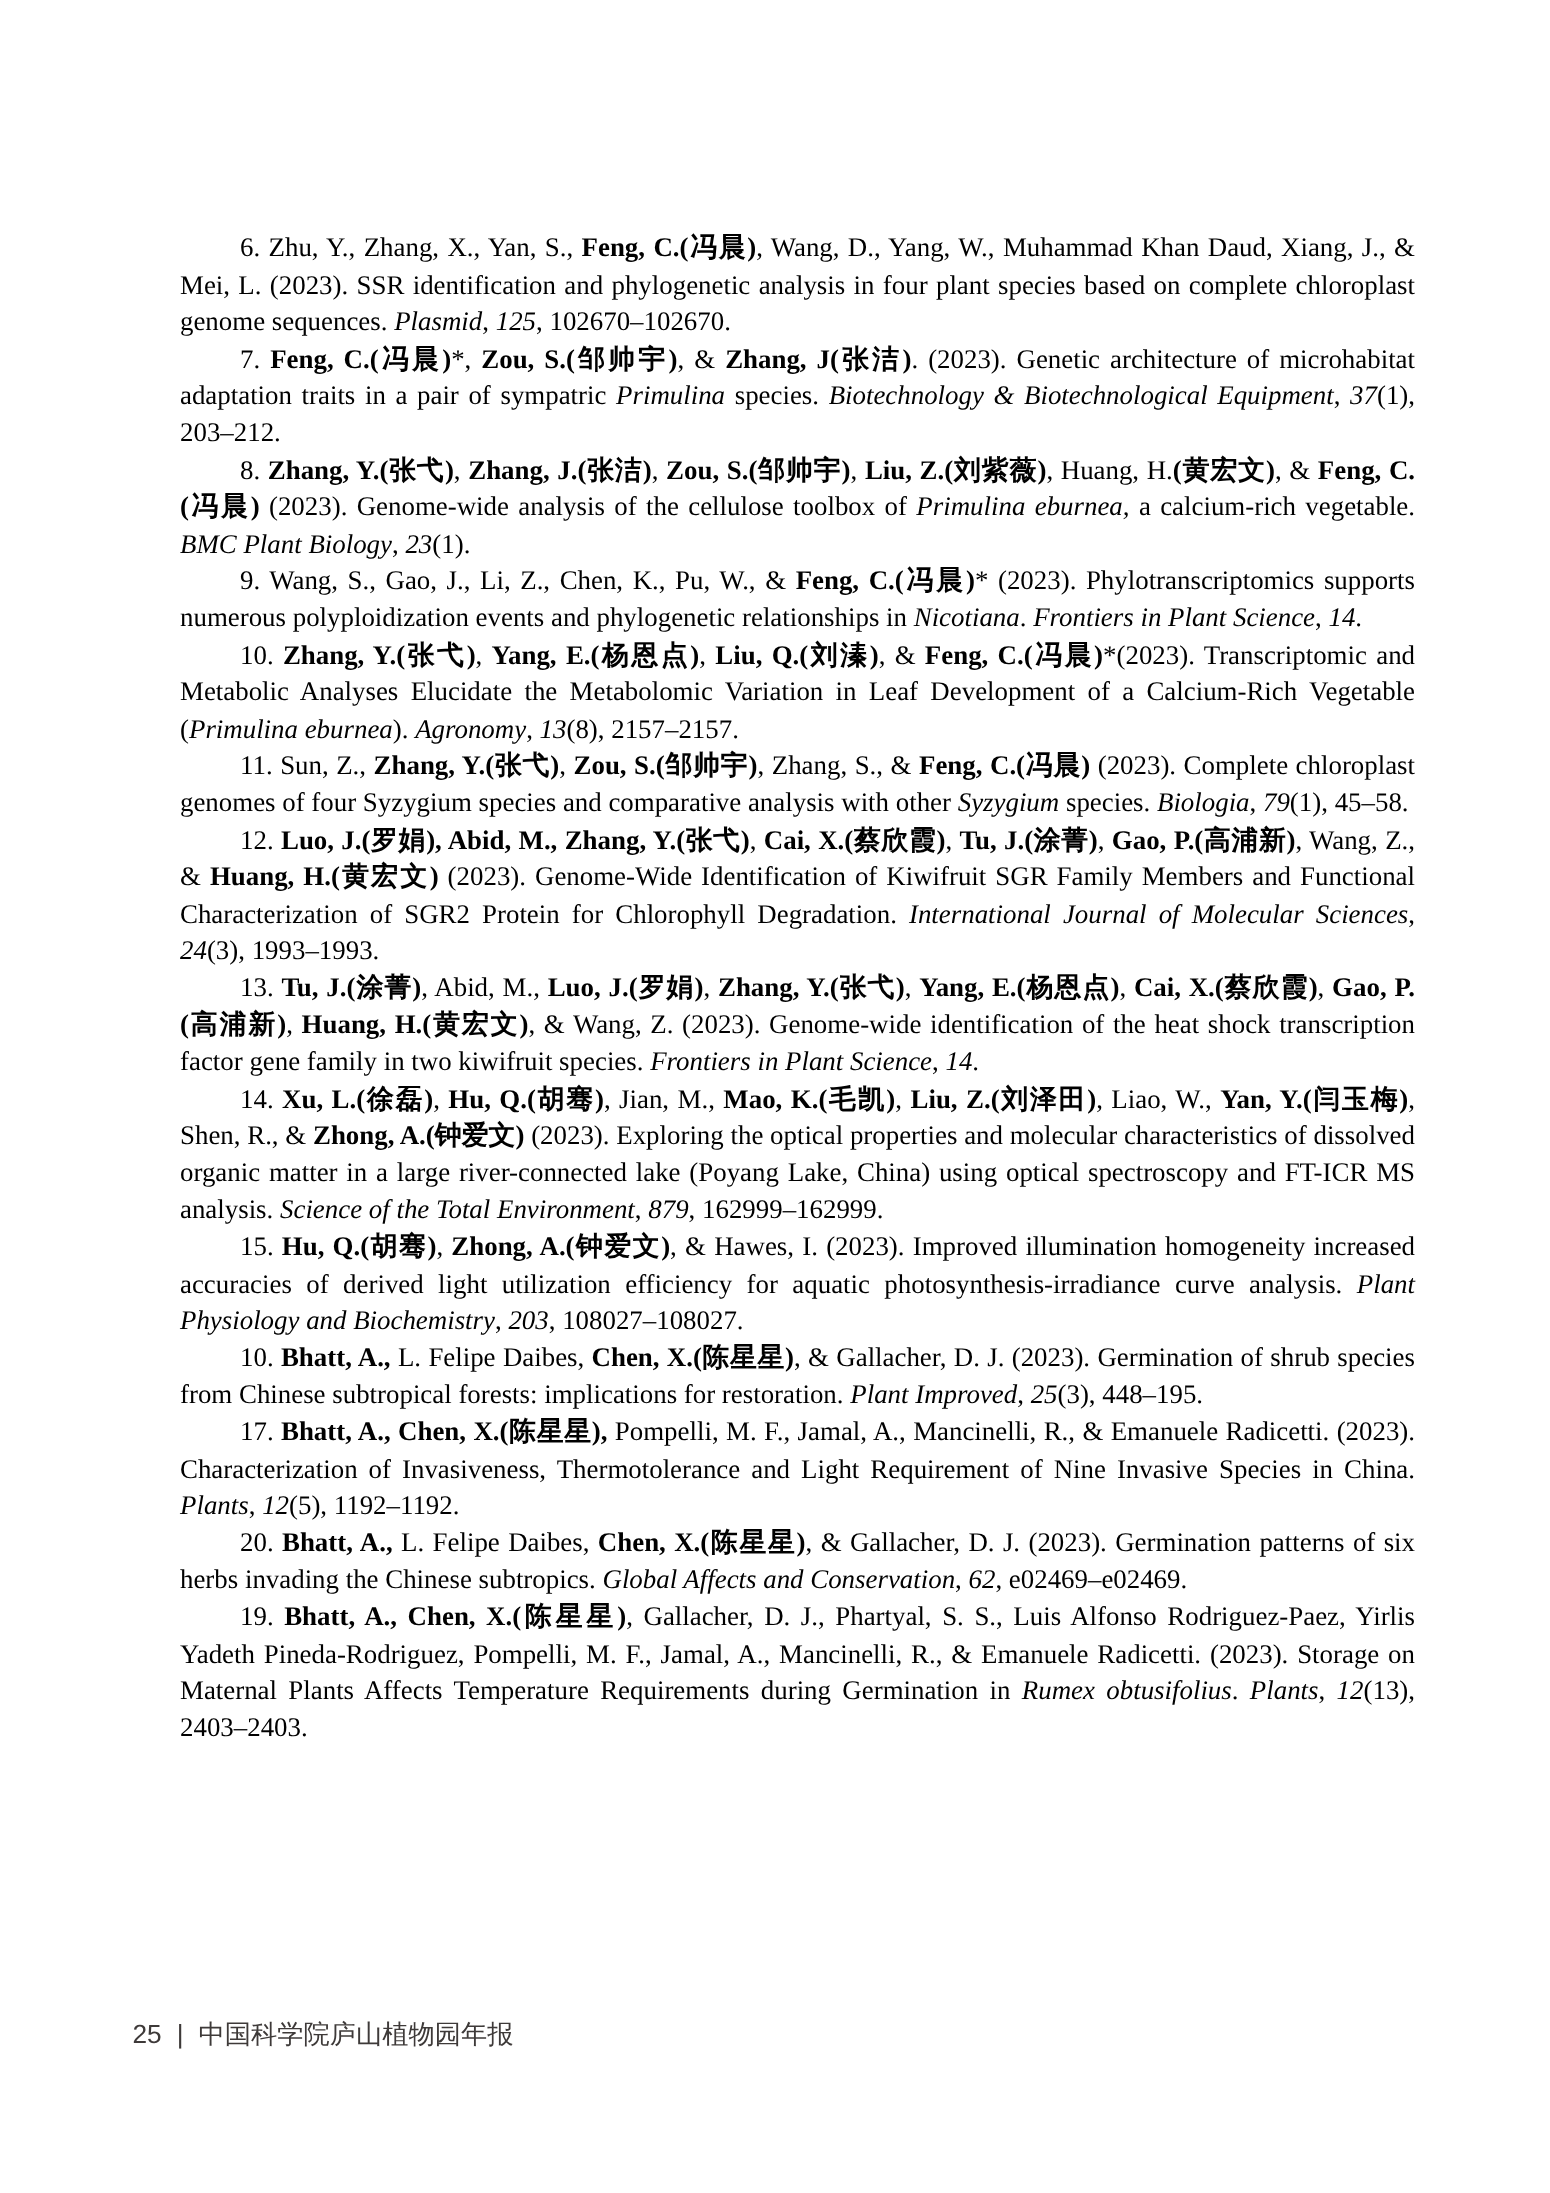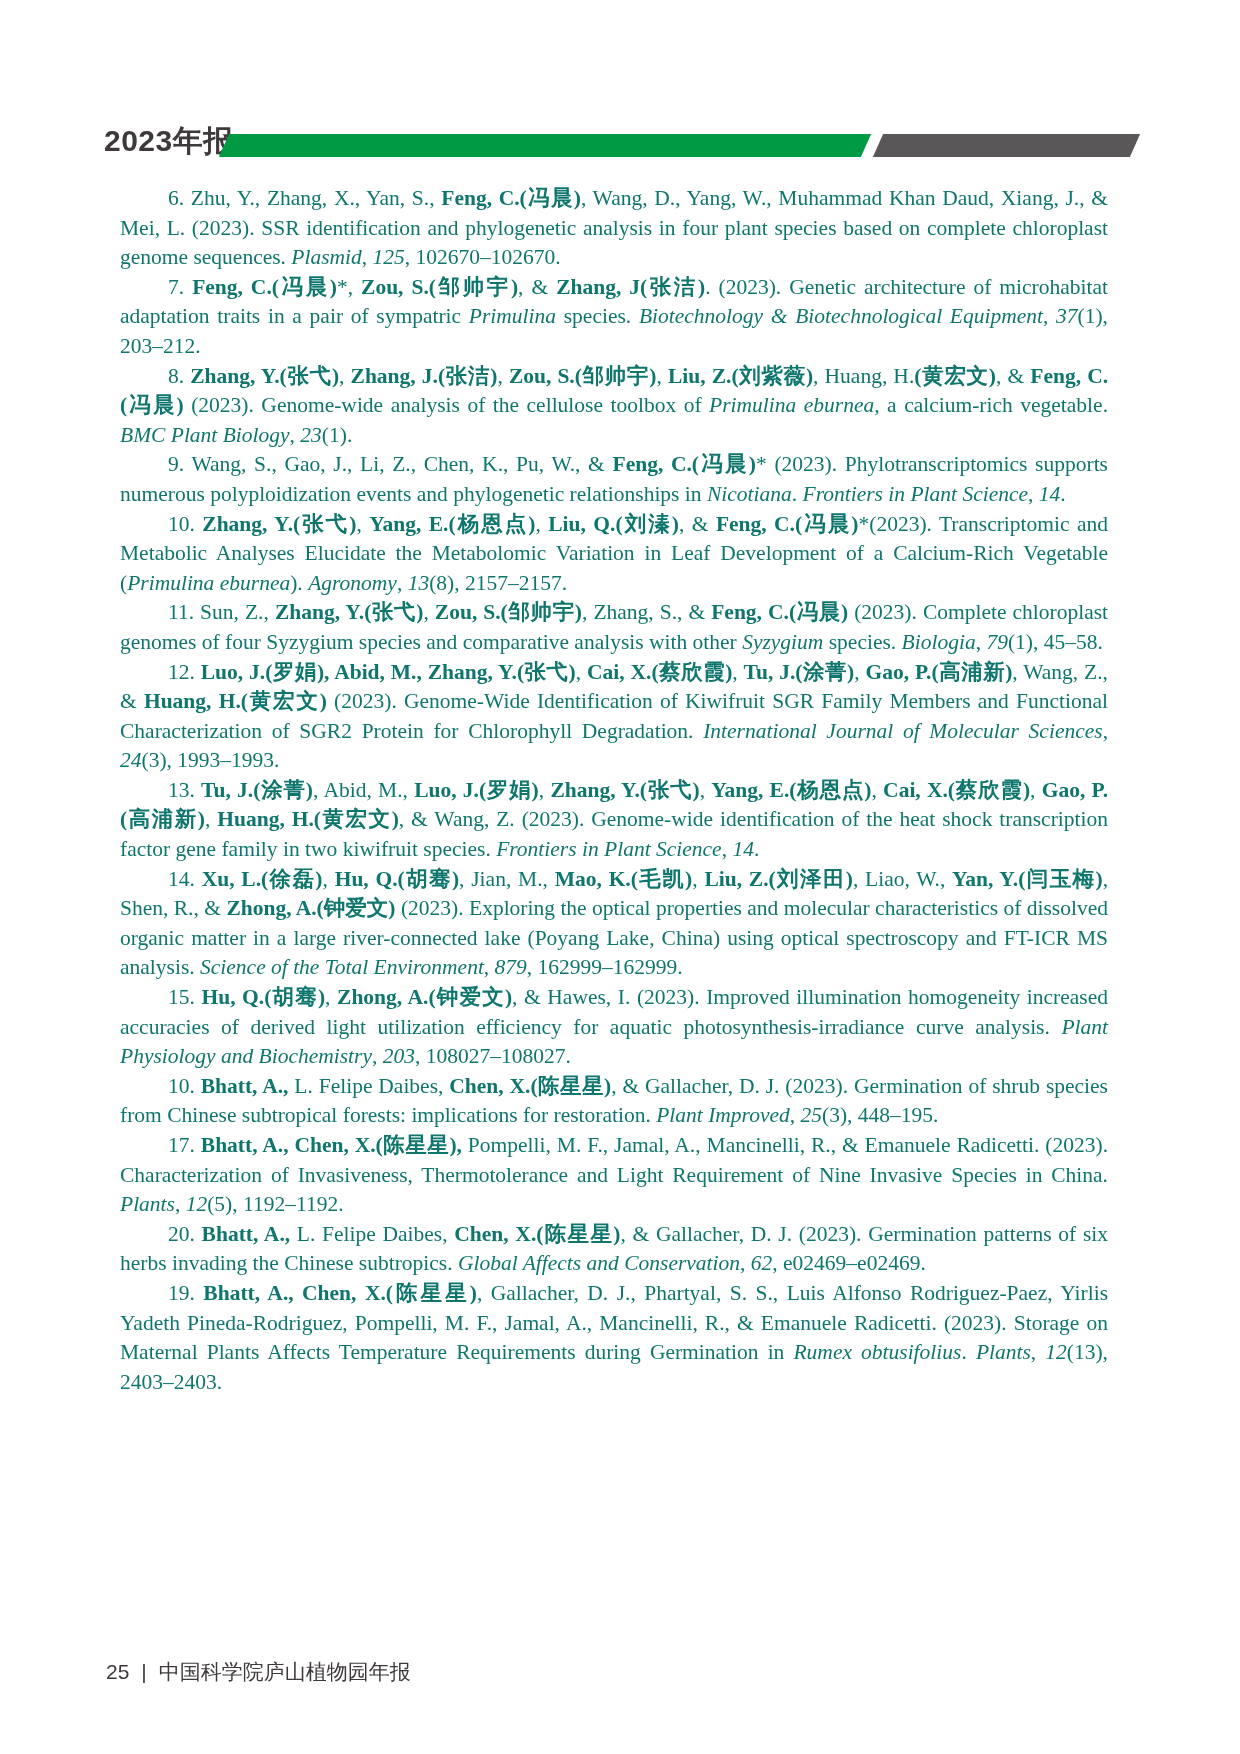--- a/index.html
+++ b/index.html
@@ -30,39 +30,34 @@
     font-size:21.5px;line-height:29.6px;
     text-align:justify;
     color:#151515;
   }
   .refs p.ref{margin:0;padding:0;text-indent:48px;}
   .refs .b{font-weight:700;}
   .refs .i{font-style:italic;}
 
   
   .footer{
-    position:absolute;left:106px;top:1658px;
+    position:absolute;left:106px;top:1614px;
     font-family:"Liberation Sans","DejaVu Sans",sans-serif;
     font-size:21px;line-height:28px;color:#3e3a39;
     white-space:nowrap;
   }
   .footer .sep{margin:0 12px;font-weight:300;color:#3e3a39;}
 </style>
 </head>
 <body>
 
 <div class="page">
 
-  <header class="header">
-    <span class="title" style="color: rgb(62, 58, 57);">2023年报</span>
-    <div class="band band-green" style="background: rgb(0, 153, 68);"></div>
-    <div class="band band-gray" style="background: rgb(89, 87, 87);"></div>
-  </header>
 
-  <main class="refs" id="refs" style="color: #0f766e;">
+  <main class="refs" id="refs" style="color: #000000; margin-left: 24px;">
       <p class="ref"><span class="ref-num">6. </span><span>Zhu, Y., Zhang, X., Yan, S., </span><span class="b">Feng, C.(冯晨)</span><span>, Wang, D., Yang, W., Muhammad Khan Daud, Xiang, J., &amp; Mei, L. (2023). SSR identification and phylogenetic analysis in four plant species based on complete chloroplast genome sequences. </span><span class="i">Plasmid</span><span>, </span><span class="i">125</span><span>, 102670–102670.</span></p>
       <p class="ref"><span class="ref-num">7. </span><span class="b">Feng, C.(冯晨)</span><span>*, </span><span class="b">Zou, S.(邹帅宇)</span><span>, &amp; </span><span class="b">Zhang, J(张洁)</span><span>. (2023). Genetic architecture of microhabitat adaptation traits in a pair of sympatric </span><span class="i">Primulina</span><span> species. </span><span class="i">Biotechnology &amp; Biotechnological Equipment</span><span>, </span><span class="i">37</span><span>(1), 203–212.</span></p>
       <p class="ref"><span class="ref-num">8. </span><span class="b">Zhang, Y.(张弋)</span><span>, </span><span class="b">Zhang, J.(张洁)</span><span>, </span><span class="b">Zou, S.(邹帅宇)</span><span>, </span><span class="b">Liu, Z.(刘紫薇)</span><span>, Huang, H.</span><span class="b">(黄宏文)</span><span>, &amp; </span><span class="b">Feng, C.(冯晨)</span><span> (2023). Genome-wide analysis of the cellulose toolbox of </span><span class="i">Primulina eburnea,</span><span> a calcium-rich vegetable. </span><span class="i">BMC Plant Biology</span><span>, </span><span class="i">23</span><span>(1).</span></p>
       <p class="ref"><span class="ref-num">9. </span><span>Wang, S., Gao, J., Li, Z., Chen, K., Pu, W., &amp; </span><span class="b">Feng, C.(冯晨)</span><span>* (2023). Phylotranscriptomics supports numerous polyploidization events and phylogenetic relationships in </span><span class="i">Nicotiana</span><span>. </span><span class="i">Frontiers in Plant Science</span><span>, </span><span class="i">14</span><span>.</span></p>
       <p class="ref"><span class="ref-num">10. </span><span class="b">Zhang, Y.(张弋)</span><span>, </span><span class="b">Yang, E.(杨恩点)</span><span>, </span><span class="b">Liu, Q.(刘溱)</span><span>, &amp; </span><span class="b">Feng, C.(冯晨)</span><span>*(2023). Transcriptomic and Metabolic Analyses Elucidate the Metabolomic Variation in Leaf Development of a Calcium-Rich Vegetable (</span><span class="i">Primulina eburnea</span><span>). </span><span class="i">Agronomy</span><span>, </span><span class="i">13</span><span>(8), 2157–2157.</span></p>
       <p class="ref"><span class="ref-num">11. </span><span>Sun, Z., </span><span class="b">Zhang, Y.(张弋)</span><span>, </span><span class="b">Zou, S.(邹帅宇)</span><span>, Zhang, S., &amp; </span><span class="b">Feng, C.(冯晨)</span><span> (2023). Complete chloroplast genomes of four Syzygium species and comparative analysis with other </span><span class="i">Syzygium</span><span> species. </span><span class="i">Biologia</span><span>, </span><span class="i">79</span><span>(1), 45–58.</span></p>
       <p class="ref"><span class="ref-num">12. </span><span class="b">Luo, J.(罗娟), Abid, M., Zhang, Y.(张弋)</span><span>, </span><span class="b">Cai, X.(蔡欣霞)</span><span>, </span><span class="b">Tu, J.(涂菁)</span><span>, </span><span class="b">Gao, P.(高浦新)</span><span>, Wang, Z., &amp; </span><span class="b">Huang, H.(黄宏文)</span><span> (2023). Genome-Wide Identification of Kiwifruit SGR Family Members and Functional Characterization of SGR2 Protein for Chlorophyll Degradation. </span><span class="i">International Journal of Molecular Sciences</span><span>, </span><span class="i">24</span><span>(3), 1993–1993.</span></p>
       <p class="ref"><span class="ref-num">13. </span><span class="b">Tu, J.(涂菁)</span><span>, Abid, M., </span><span class="b">Luo, J.(罗娟)</span><span>, </span><span class="b">Zhang, Y.(张弋)</span><span>, </span><span class="b">Yang, E.(杨恩点)</span><span>, </span><span class="b">Cai, X.(蔡欣霞)</span><span>, </span><span class="b">Gao, P.(高浦新)</span><span>, </span><span class="b">Huang, H.(黄宏文)</span><span>, &amp; Wang, Z. (2023). Genome-wide identification of the heat shock transcription factor gene family in two kiwifruit species. </span><span class="i">Frontiers in Plant Science</span><span>, </span><span class="i">14</span><span>.</span></p>
       <p class="ref"><span class="ref-num">14. </span><span class="b">Xu, L.(徐磊)</span><span>, </span><span class="b">Hu, Q.(胡骞)</span><span>, Jian, M., </span><span class="b">Mao, K.(毛凯)</span><span>, </span><span class="b">Liu, Z.(刘泽田)</span><span>, Liao, W., </span><span class="b">Yan, Y.(闫玉梅)</span><span>, Shen, R., &amp; </span><span class="b">Zhong, A.(钟爱文)</span><span> (2023). Exploring the optical properties and molecular characteristics of dissolved organic matter in a large river-connected lake (Poyang Lake, China) using optical spectroscopy and FT-ICR MS analysis. </span><span class="i">Science of the Total Environment</span><span>, </span><span class="i">879</span><span>, 162999–162999.</span></p>
       <p class="ref"><span class="ref-num">15. </span><span class="b">Hu, Q.(胡骞)</span><span>, </span><span class="b">Zhong, A.(钟爱文)</span><span>, &amp; Hawes, I. (2023). Improved illumination homogeneity increased accuracies of derived light utilization efficiency for aquatic photosynthesis-irradiance curve analysis. </span><span class="i">Plant Physiology and Biochemistry</span><span>, </span><span class="i">203</span><span>, 108027–108027.</span></p>

